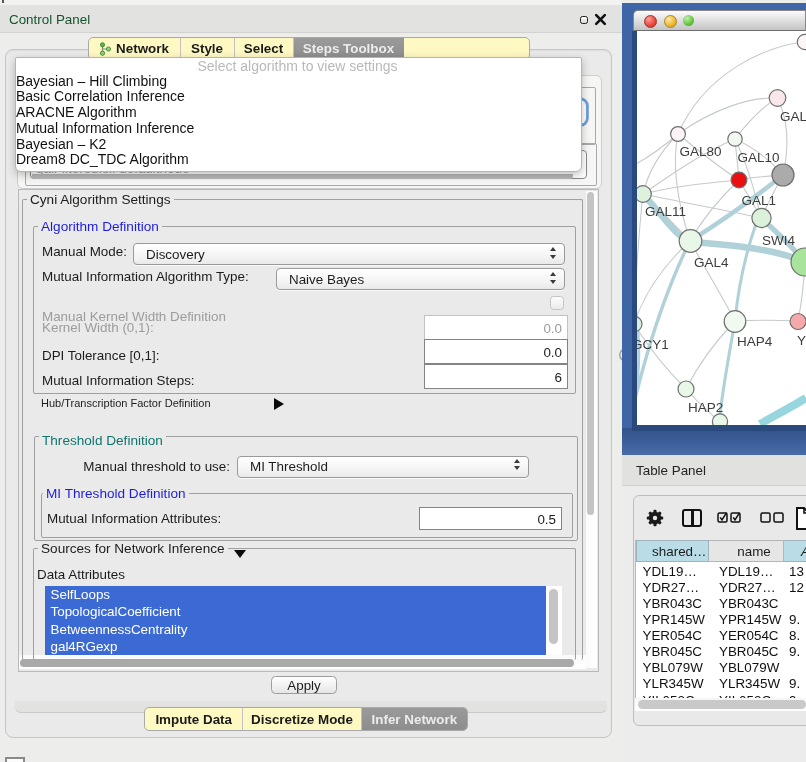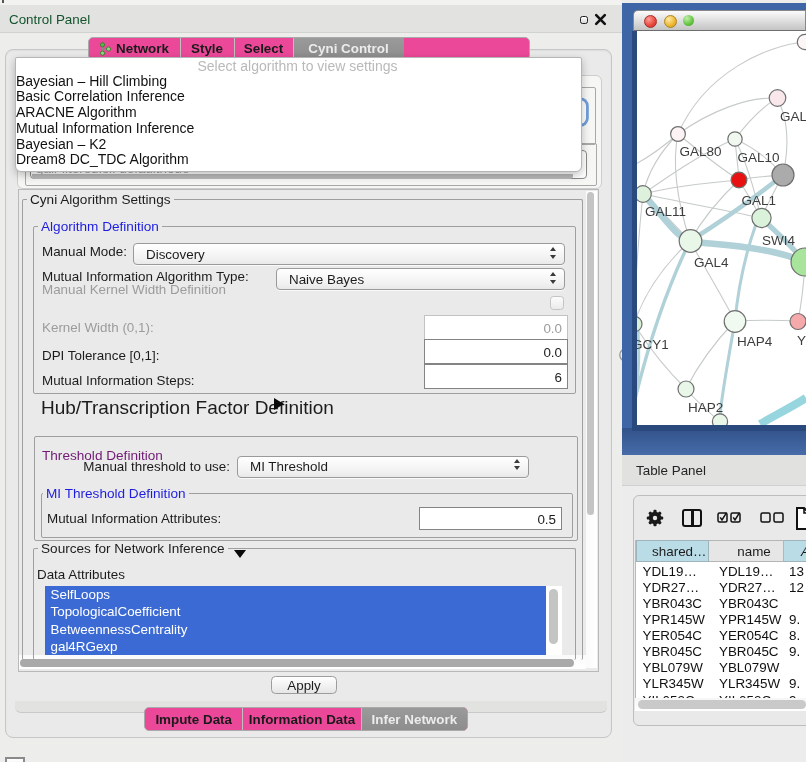--- a/index.html
+++ b/index.html
@@ -3,21 +3,21 @@
 html,body{margin:0;padding:0}
 body{width:806px;height:762px;position:relative;font-family:"Liberation Sans",sans-serif;font-size:13.4px;color:#1c1c1c;background:#ededec;overflow:hidden}
 .abs{position:absolute}
 .b{font-weight:normal}
 .grp{position:absolute;border:1px solid #9f9f9f;border-radius:2px}
 .gtitle{position:absolute;background:#eaeaea;padding:0 3px;line-height:13.5px;font-size:13.6px}
 .fld{position:absolute;background:#fff;border:1px solid #848484;text-align:right;line-height:normal}
 .combo{position:absolute;background:linear-gradient(#ffffff,#f2f2f2 70%,#e9e9e9);border:1px solid #9a9a9a;border-radius:4px;box-shadow:0 1px 0 rgba(255,255,255,.7)}
 .cartup{position:absolute;width:0;height:0;border-left:3px solid transparent;border-right:3px solid transparent;border-bottom:4.6px solid #3a3a3a}
 .cartdn{position:absolute;width:0;height:0;border-left:3px solid transparent;border-right:3px solid transparent;border-top:4.6px solid #3a3a3a}
-.seg{position:absolute;background:#ec4899;border:1px solid #a9a9a9;border-radius:5px;display:flex;align-items:flex-end;overflow:hidden}
+.seg{position:absolute;background:#fef9c3;border:1px solid #a9a9a9;border-radius:5px;display:flex;align-items:flex-end;overflow:hidden}
 .seg .it{height:100%;display:flex;align-items:center;justify-content:center;font-weight:bold;color:#1a1a1a;border-right:1px solid #c0c0c0}
 .seg .it:last-child{border-right:none}
 .seg .sel{background:linear-gradient(#9a9a9a,#8d8d8d);color:#ececec;border-right:1px solid #8d8d8d}
 </style></head><body>
 
 <div class="abs" style="left:0;top:0;width:622px;height:762px;background:#ededec"></div>
 <div class="abs" style="left:0;top:0;width:622px;height:5px;background:#f2f2f0"></div>
 <div class="abs" style="left:2px;top:0;width:2px;height:3px;background:#555"></div>
 <div class="abs" style="left:0;top:5px;width:622px;height:27px;background:#e2e2e0;border-bottom:1px solid #d2d2d0"></div>
 <div class="abs" style="left:9px;top:12px;color:#14532d">Control Panel</div>
@@ -36,21 +36,21 @@
   <div class="it" style="width:91px">
     <svg width="13" height="14" viewBox="0 0 13 14" style="margin-right:4px">
         <path d="M3.5 3 L3.5 11 M3.5 7 L9 7" stroke="#8a8a8a" stroke-width="1.2" fill="none"></path>
         <circle cx="3.5" cy="2.8" r="2.1" fill="#57b847" stroke="#2c7c22" stroke-width=".8"></circle>
         <circle cx="3.5" cy="11.2" r="2.1" fill="#8fd584" stroke="#2c7c22" stroke-width=".8"></circle>
         <circle cx="9.5" cy="7" r="2.1" fill="#8fd584" stroke="#2c7c22" stroke-width=".8"></circle>
       </svg>
     Network</div>
   <div class="it" style="width:53px">Style</div>
   <div class="it" style="width:58px">Select</div>
-  <div class="it sel" style="width:110px">Cyni Control</div>
+  <div class="it sel" style="width:110px">Steps Toolbox</div>
 </div>
 
 <div class="abs" style="left:17px;top:74.5px;width:582.5px;height:112.5px;background:#f6f6f5;border:1px solid #cdcdcd;border-radius:6px"></div>
 <div class="grp" style="left:25px;top:87px;width:569px;height:56px;border-color:#a8a8a8"></div>
 <div class="grp" style="left:25px;top:143px;width:569.5px;height:41px;border-color:#a8a8a8"></div>
 <div class="abs" style="left:545px;top:100px;width:41px;height:24px;border-radius:6px;box-shadow:0 0 0 2.8px #6f9fd8;background:#fff"></div>
 <div class="abs" style="left:30px;top:150px;width:557px;height:29px;background:#fff;border:1px solid #8a8a8a;border-radius:4px;box-sizing:border-box"></div>
 <div class="abs" style="left:36px;top:160.5px;color:#a0a0a0">galFiltered.sif defaultnode</div>
 <div class="abs" style="left:31.5px;top:173.5px;width:541px;height:5px;background:#b9b9b9;border-radius:0 0 3px 3px"></div>
 
@@ -84,37 +84,37 @@
 <div class="abs" style="left:146px;top:246.5px">Discovery</div>
 <div class="cartup" style="left:550px;top:247px"></div>
 <div class="cartdn" style="left:550px;top:254.5px"></div>
 
 <div class="abs b" style="left:42px;top:269px">Mutual Information Algorithm Type:</div>
 <div class="combo" style="left:276px;top:268px;width:287px;height:20px"></div>
 <div class="abs" style="left:289px;top:271.5px">Naive Bayes</div>
 <div class="cartup" style="left:550px;top:272px"></div>
 <div class="cartdn" style="left:550px;top:279.5px"></div>
 
-<div class="abs b" style="left:42px;top:282px;color:#9c9c9c">Manual Kernel Width Definition</div>
+<div class="abs b" style="left:42px;top:309px;color:#9c9c9c">Manual Kernel Width Definition</div>
 <div class="abs" style="left:550px;top:296px;width:12px;height:12px;border:1px solid #c4c4c4;border-radius:3.5px;background:linear-gradient(#fcfcfc,#ebebeb)"></div>
 
 <div class="abs b" style="left:42px;top:320px;color:#9c9c9c">Kernel Width (0,1):</div>
 <div class="fld" style="left:424px;top:315px;width:144px;height:24.5px;border-color:#c2c2c2;color:#9c9c9c;padding:5px 5px 0 0;box-sizing:border-box">0.0</div>
 
 <div class="abs b" style="left:42px;top:348px">DPI Tolerance [0,1]:</div>
 <div class="fld" style="left:424px;top:339px;width:144px;height:25px;padding:5px 5px 0 0;box-sizing:border-box">0.0</div>
 
 <div class="abs b" style="left:42px;top:372.5px">Mutual Information Steps:</div>
 <div class="fld" style="left:424px;top:364px;width:144px;height:25px;padding:5px 5px 0 0;box-sizing:border-box">6</div>
 
-<div class="abs" style="left:41px;top:397px;font-size:19px">Hub/Transcription Factor Definition</div>
+<div class="abs" style="left:41px;top:397px;font-size:11px">Hub/Transcription Factor Definition</div>
 <div class="abs" style="left:274px;top:398px;width:0;height:0;border-top:6.5px solid transparent;border-bottom:6.5px solid transparent;border-left:10.5px solid #0a0a0a"></div>
 
 <div class="grp" style="left:33.5px;top:436px;width:542px;height:103px"></div>
-<div class="gtitle" style="left:39px;top:449px;color:#701a75">Threshold Definition</div>
+<div class="gtitle" style="left:39px;top:434px;color:#0f766e">Threshold Definition</div>
 
 <div class="abs b" style="left:75px;top:459px;width:155px;text-align:right;white-space:nowrap">Manual threshold to use:</div>
 <div class="combo" style="left:237px;top:455.5px;width:290px;height:20px"></div>
 <div class="abs" style="left:250px;top:459px">MI Threshold</div>
 <div class="cartup" style="left:514px;top:459px"></div>
 <div class="cartdn" style="left:514px;top:466px"></div>
 
 <div class="grp" style="left:41px;top:493px;width:530px;height:42.5px"></div>
 <div class="gtitle" style="left:43px;top:486.5px;color:#1d1de0">MI Threshold Definition</div>
 <div class="abs b" style="left:47px;top:511px">Mutual Information Attributes:</div>
@@ -127,21 +127,21 @@
 
 <div class="abs" style="left:44.5px;top:586px;width:517.5px;height:69px;background:#fff"></div>
 <div class="abs" style="left:44.5px;top:586px;width:501.5px;height:69px;background:#3c6ad4;color:#fff;line-height:17.3px;padding-left:6px;box-sizing:border-box">SelfLoops<br>TopologicalCoefficient<br>BetweennessCentrality<br>gal4RGexp</div>
 <div class="abs" style="left:549px;top:589px;width:9px;height:55px;background:#c4c4c4;border-radius:4.5px"></div>
 
 <div class="abs" style="left:271px;top:675.5px;width:66px;height:18px;background:linear-gradient(#ffffff,#f0f0f0 60%,#e6e6e6);border:1px solid #9d9d9d;border-radius:4.5px;text-align:center;line-height:17px;box-sizing:border-box">Apply</div>
 
 <div class="abs" style="left:15px;top:700.5px;width:592px;height:11px;background:#e2e2e1;border-bottom:1px solid #c9c9c9;border-radius:0 0 6px 6px"></div>
 <div class="seg" style="left:144px;top:707px;width:322px;height:22px">
   <div class="it" style="width:98px">Impute Data</div>
-  <div class="it" style="width:118px">Information Data</div>
+  <div class="it" style="width:118px">Discretize Mode</div>
   <div class="it sel" style="width:106px">Infer Network</div>
 </div>
 
 <div class="abs" style="left:5px;top:757px;width:16px;height:10px;border:2px solid #8a8a8a;background:linear-gradient(#fff,#e6e6e6)"></div>
 
 <div class="abs" style="left:622px;top:3px;width:184px;height:452px;background:#3e66a6"></div>
 <div class="abs" style="left:622px;top:428px;width:184px;height:27px;background:linear-gradient(#32528a,#476ca9)"></div>
 
 <div class="abs" style="left:633px;top:10px;width:173px;height:21px;background:linear-gradient(#fbfbfb,#c4c4c4);border:1px solid #888;border-bottom:1px solid #6e6e6e;border-radius:5px 0 0 0;box-sizing:border-box"></div>
 <div class="abs" style="left:644px;top:15px;width:11px;height:11px;border-radius:50%;background:radial-gradient(circle at 35% 30%,#ff9d96,#e8463c 60%,#c4342b);border:.5px solid #a52e26"></div>

